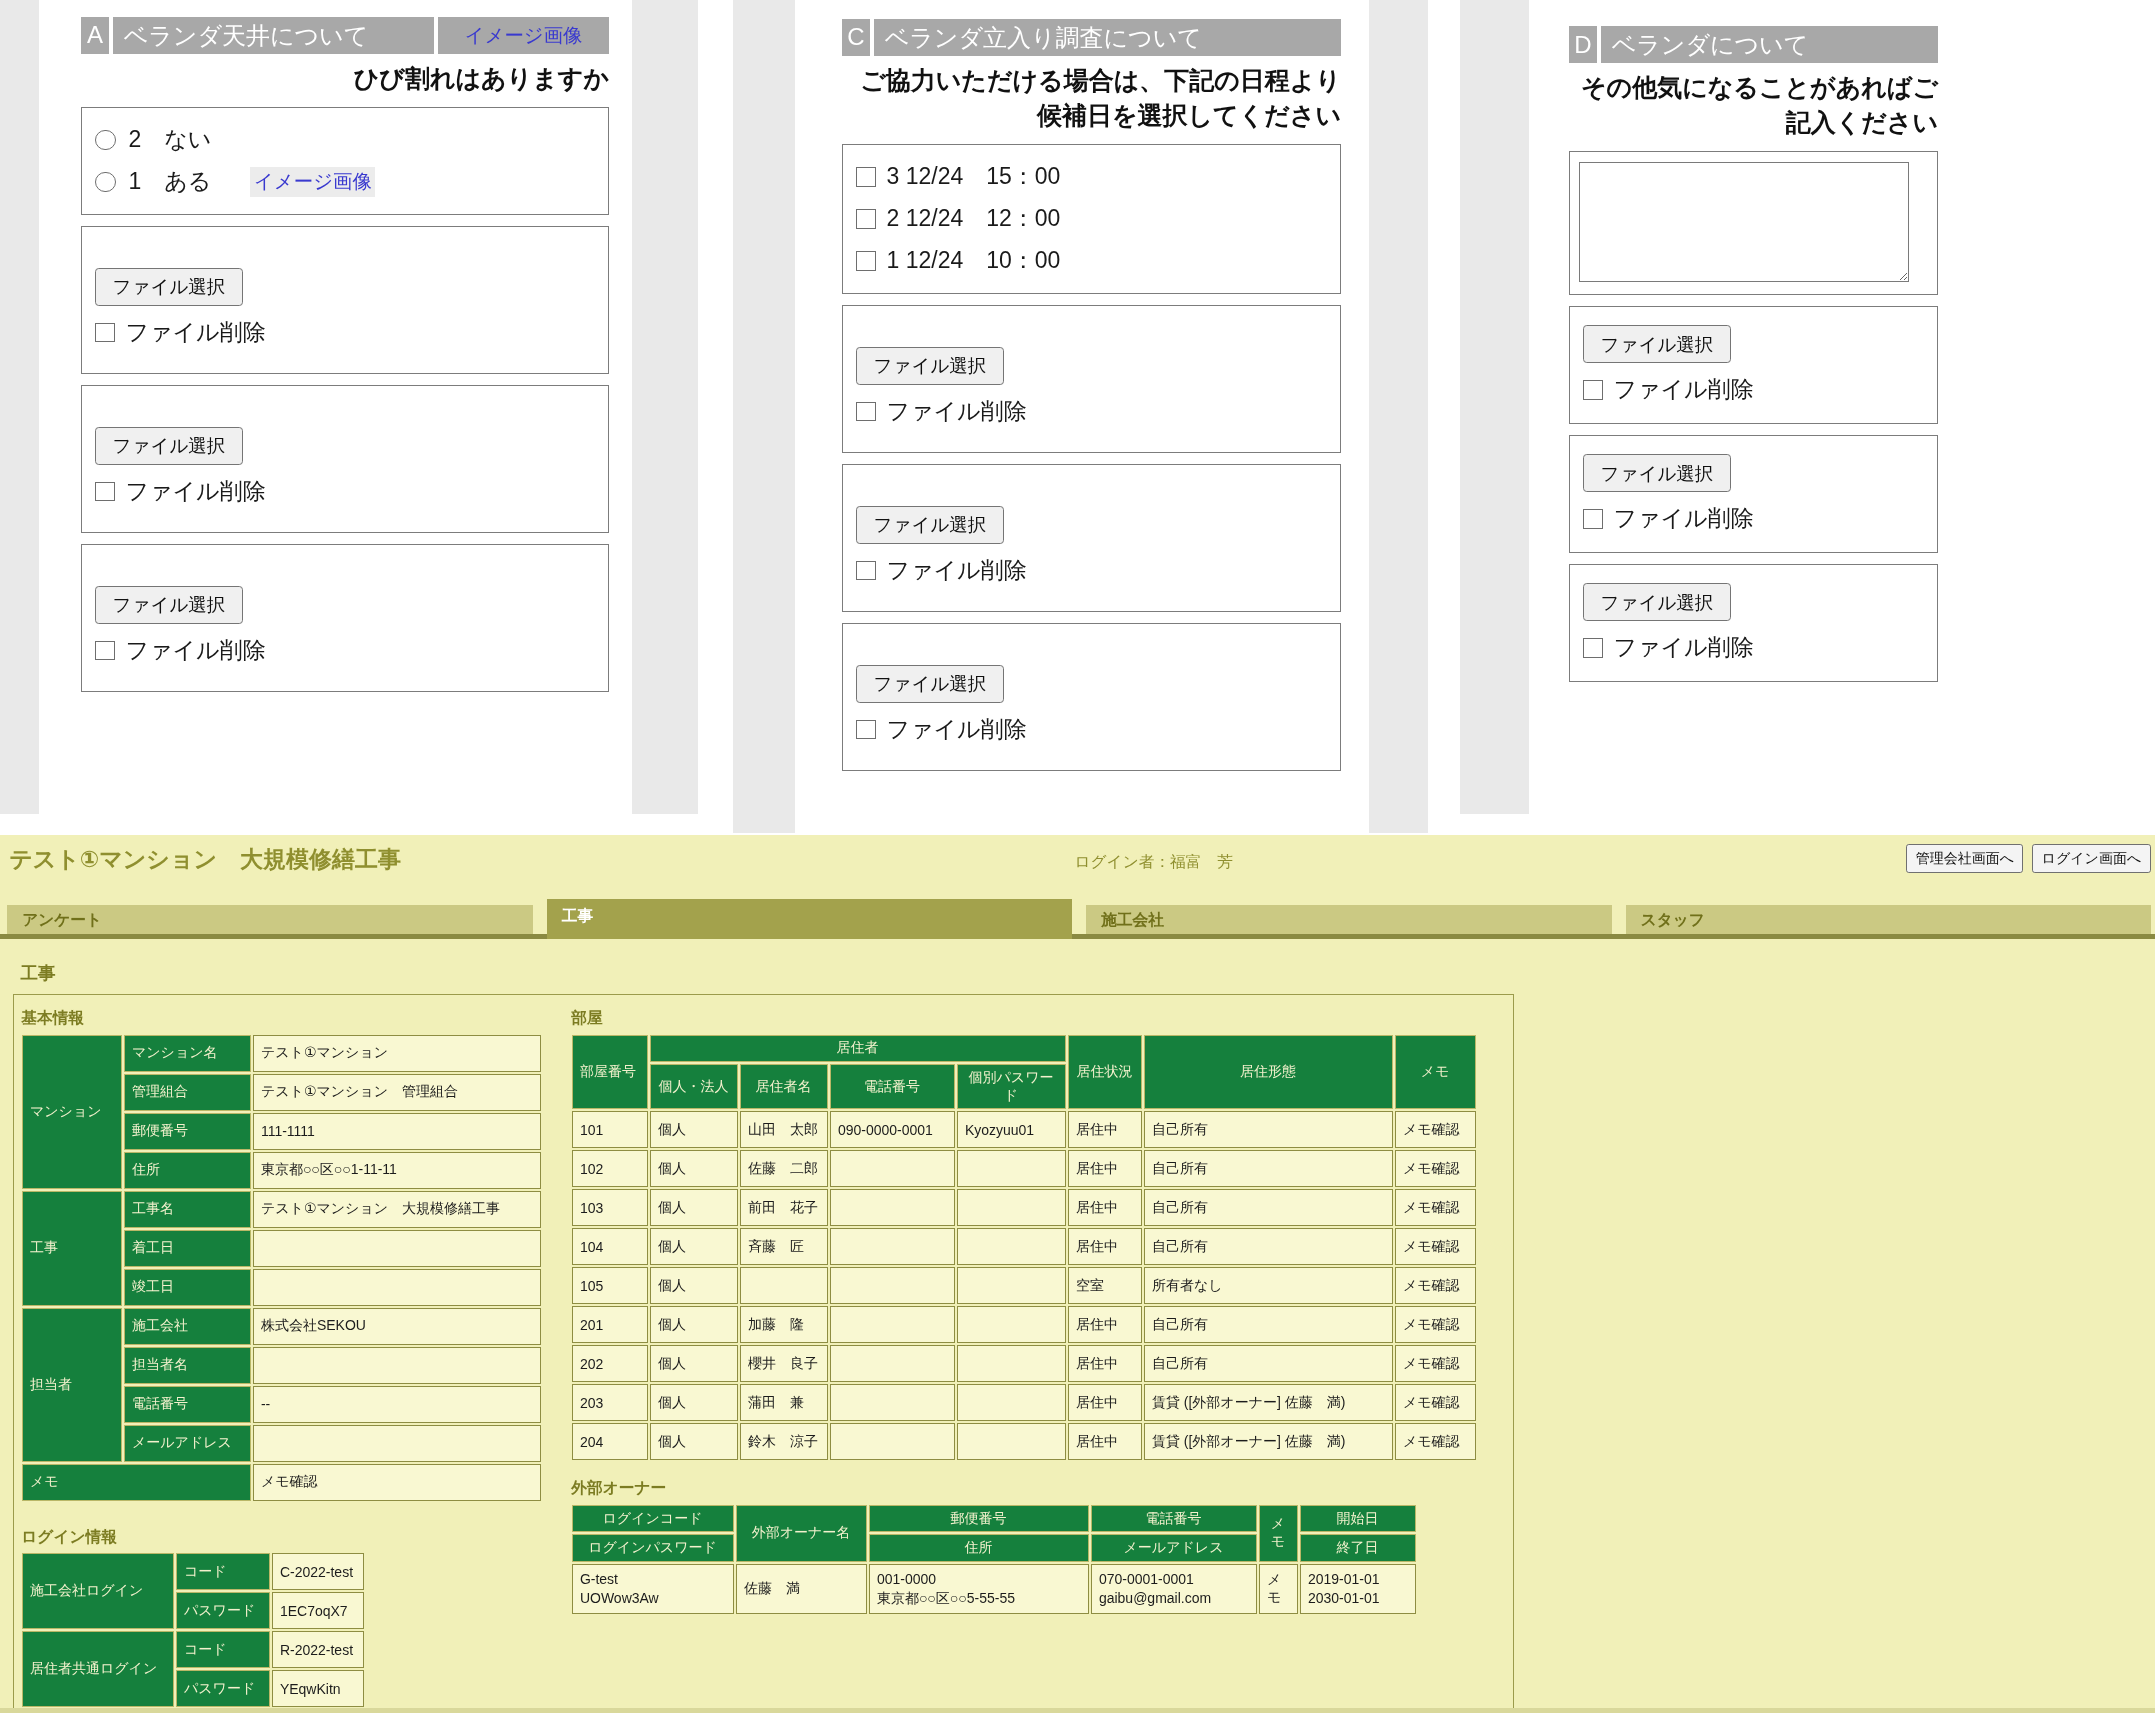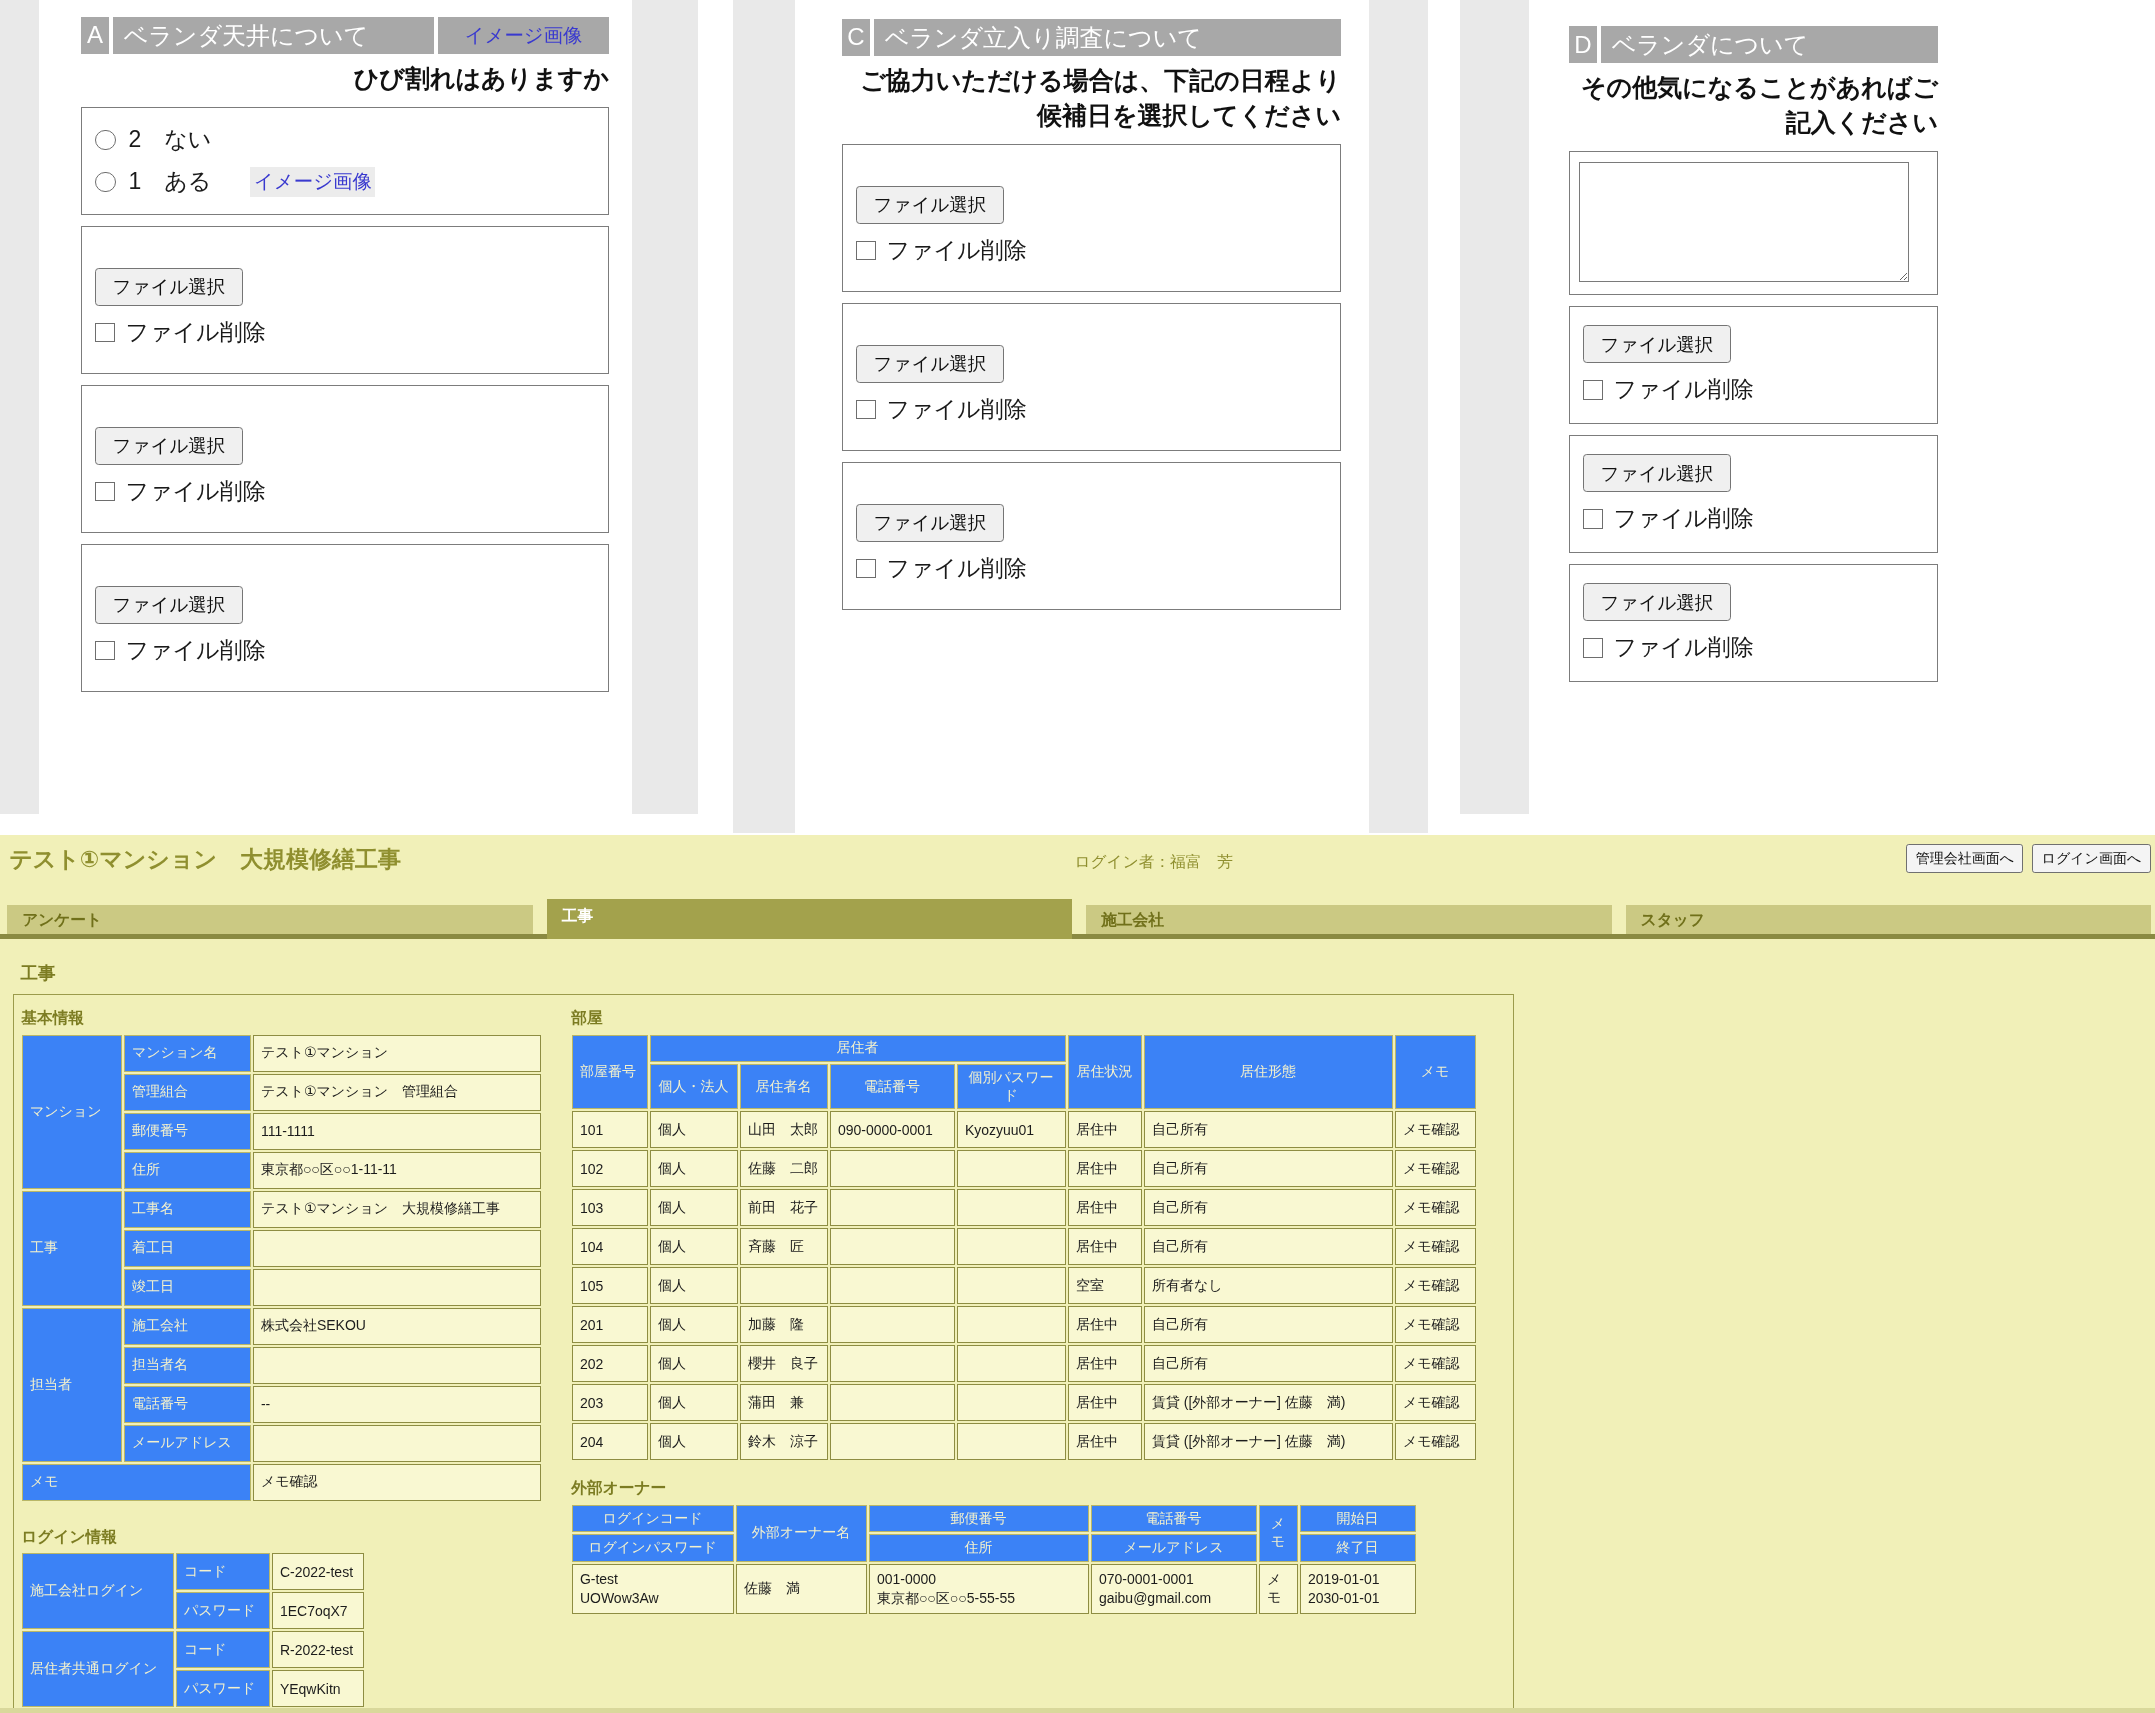--- a/index.html
+++ b/index.html
@@ -43,21 +43,21 @@
   .tab{flex:1;height:29px;line-height:29px;background:#cbc983;color:#70701a;font-weight:bold;font-size:15.7px;padding-left:14.8px;box-sizing:border-box;white-space:nowrap;overflow:hidden;cursor:pointer;}
   .tab.active{height:40px;line-height:34px;margin-bottom:-5.5px;background:#a3a24c;color:#ffffff;}
   .content{padding:18.5px 0 0 13px;}
   .page-heading{font-size:17.5px;font-weight:bold;color:#7c7c22;margin:3.7px 0 9.2px 7.4px;}
   .container{border:0.9px solid #9b9b4b;width:1501px;box-sizing:border-box;padding:1.8px 9.2px 14.8px 5.5px;display:flex;gap:13px;align-items:flex-start;}
   .col-left{width:537px;flex:none;}
   .col-right{flex:1;}
   .tbl-heading{font-size:15.7px;font-weight:bold;color:#7c7c22;margin:11px 0 3.7px 1.8px;}
   table{border-collapse:separate;border-spacing:2.8px;}
   th,td{font-size:14px;font-weight:normal;vertical-align:middle;}
-  .hdr{background:#3b82f6;color:#f3f1cd;border:0.9px solid #b9b767;padding:3.7px 7.4px;text-align:left;}
+  .hdr{background:#15803d;color:#f3f1cd;border:0.9px solid #b9b767;padding:3.7px 7.4px;text-align:left;}
   .hdr.ctr{text-align:center;}
   .val{background:#f9f8d2;border:0.9px solid #8e8d42;padding:5.5px 7.4px;color:#1c1c1c;height:24px;}
   .val div{line-height:18.5px;}
   .memo-link{cursor:pointer;}
   .bottom-edge{position:absolute;left:0;bottom:0;width:100%;height:6.5px;background:#d9d89b;}
 </style>
 </head>
 <body>
 
 <div class="survey-section">
@@ -109,20 +109,34 @@
         </div>
     </div>
   </div>
 
   <div class="card" id="card-c">
     <div class="p-header">
       <div class="letter-box">C</div>
       <div class="title-bar">ベランダ立入り調査について</div>
     </div>
     <div class="question">ご協力いただける場合は、下記の日程より候補日を選択してください</div>
+    <div class="q-box opt-box">
+      <div class="opt-row">
+        <span class="chk"></span>
+        <span>3 12/24　15：00</span>
+      </div>
+      <div class="opt-row">
+        <span class="chk"></span>
+        <span>2 12/24　12：00</span>
+      </div>
+      <div class="opt-row">
+        <span class="chk"></span>
+        <span>1 12/24　10：00</span>
+      </div>
+    </div>
     <div class="q-box file-box">
       <button class="file-btn">ファイル選択</button>
       <div class="chk-row">
           <span class="chk"></span>
           <span>ファイル削除</span>
         </div>
     </div>
     <div class="q-box file-box">
       <button class="file-btn">ファイル選択</button>
       <div class="chk-row">

